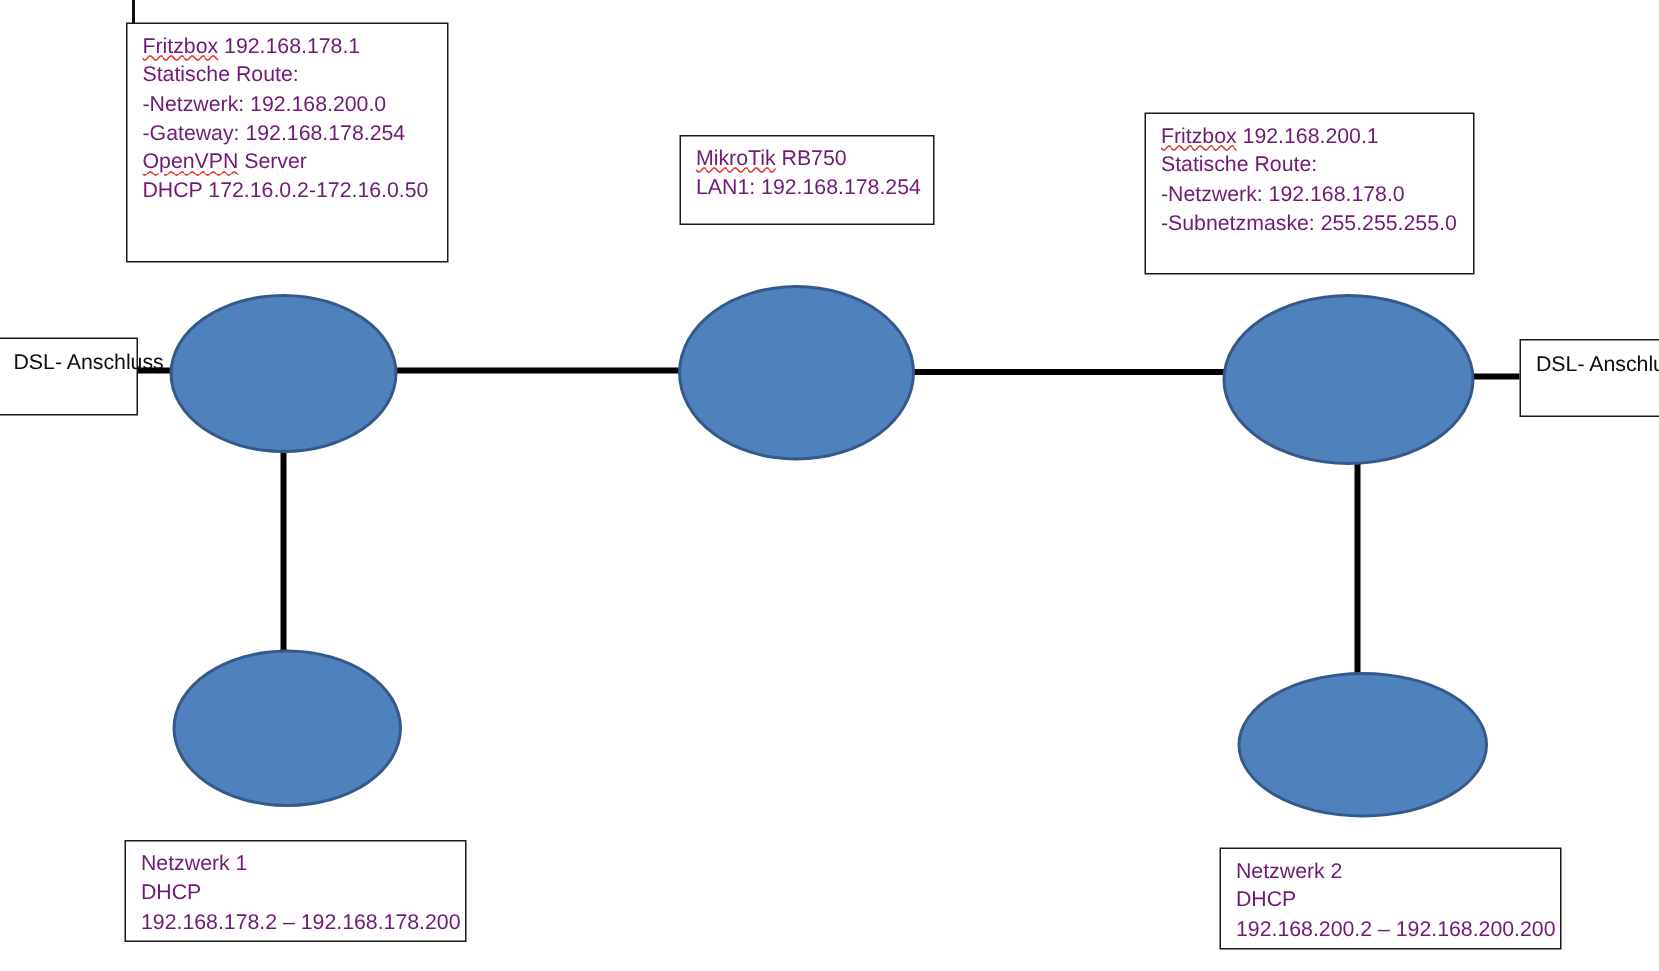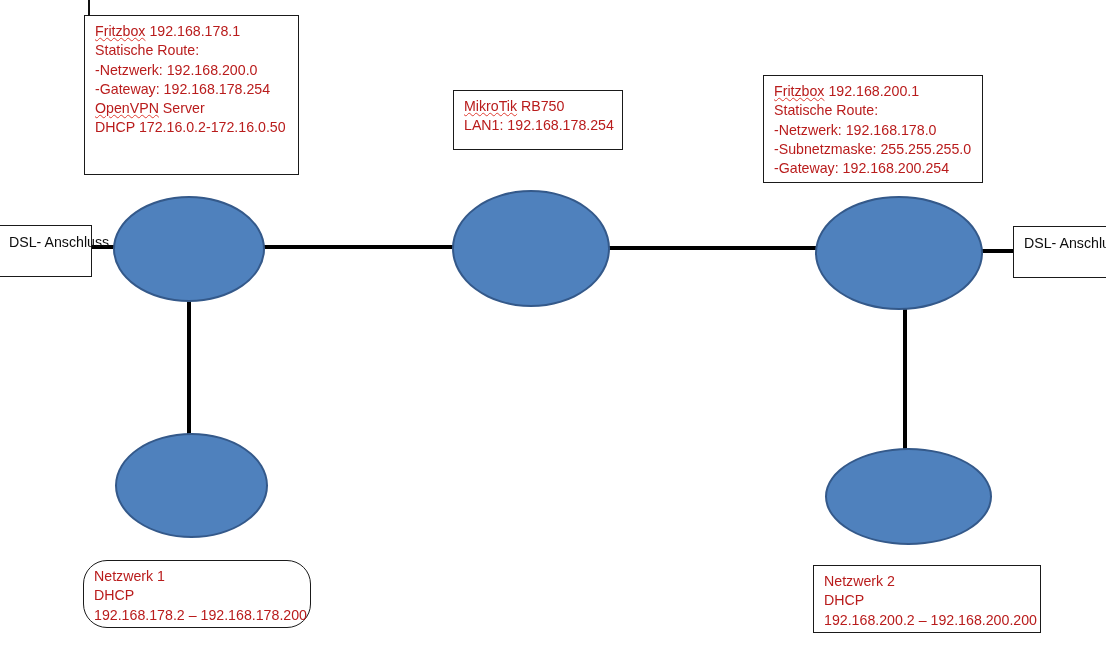--- a/index.html
+++ b/index.html
@@ -19,21 +19,21 @@
   }
   
   .box {
     position: absolute;
     box-sizing: border-box;
     background: #ffffff;
     border: 1.6px solid #1a1a1a;
     padding: 6px 9px 6px 10px;
     font-size: 14.2px;
     line-height: 19.3px;
-    color: #b91c1c;
+    color: #701a75;
     white-space: nowrap;
     z-index: 6;
   }
   .box .ln {
     display: block;
   }
   .spell {
     text-decoration: underline;
     text-decoration-style: wavy;
     text-decoration-color: #e03c31;
@@ -123,24 +123,23 @@
   <div class="box" style="left:453px; top:90px; width:170px; height:60px;">
     <span class="ln"><span class="spell">MikroTik</span><span> RB750</span></span>
     <span class="ln">LAN1: 192.168.178.254</span>
   </div>
 
   <div class="box" style="left:763px; top:75px; width:220px; height:108px;">
     <span class="ln"><span class="spell">Fritzbox</span><span> 192.168.200.1</span></span>
     <span class="ln">Statische Route:</span>
     <span class="ln">-Netzwerk: 192.168.178.0</span>
     <span class="ln">-Subnetzmaske: 255.255.255.0</span>
-    <span class="ln">-Gateway: 192.168.200.254</span>
   </div>
 
-  <div class="box" style="left:83px; top:560px; width:228px; height:68px;border-radius:24px;">
+  <div class="box" style="left:83px; top:560px; width:228px; height:68px;">
     <span class="ln">Netzwerk 1</span>
     <span class="ln">DHCP</span>
     <span class="ln">192.168.178.2  – 192.168.178.200</span>
   </div>
 
   <div class="box" style="left:797px; top:565px; width:228px; height:68px;margin-left:16px;">
     <span class="ln">Netzwerk 2</span>
     <span class="ln">DHCP</span>
     <span class="ln">192.168.200.2  – 192.168.200.200</span>
   </div>

